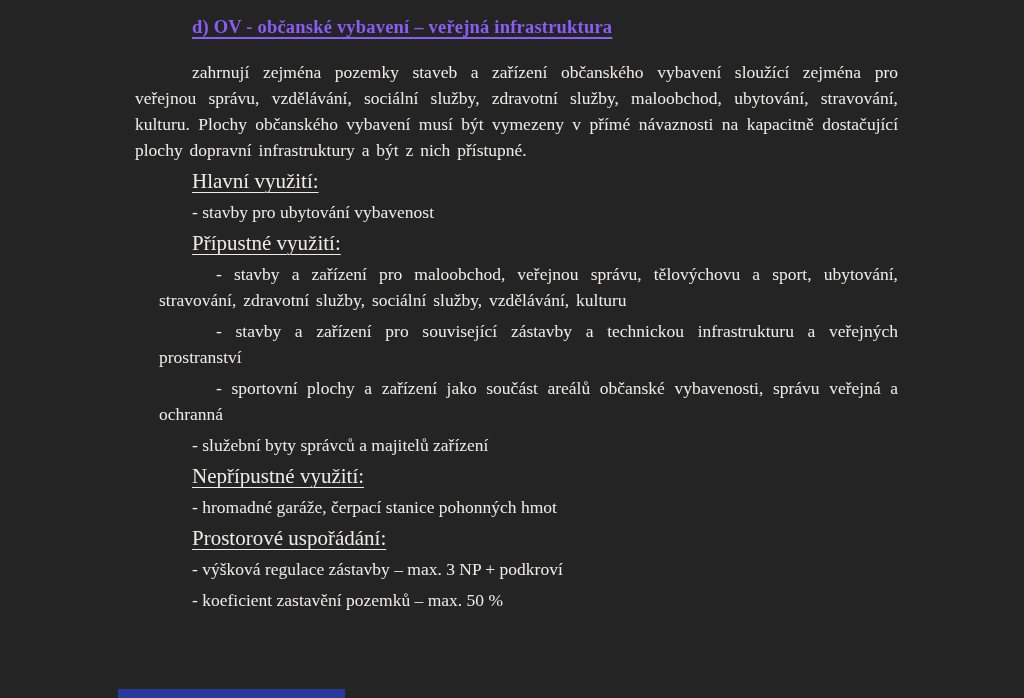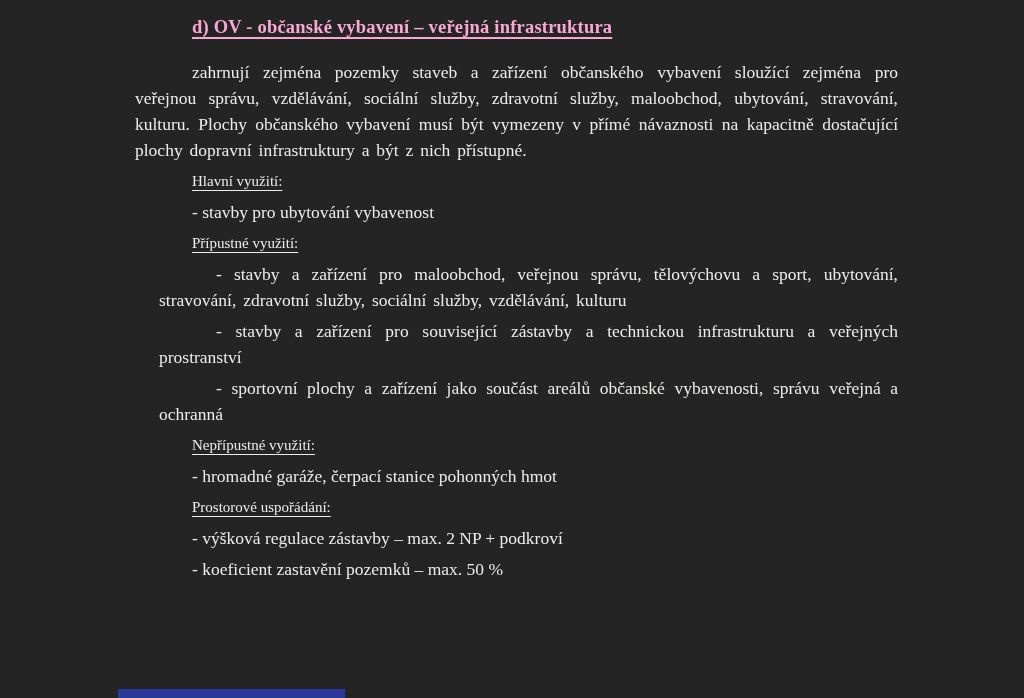--- a/index.html
+++ b/index.html
@@ -20,38 +20,38 @@
     font-size: 17.5px;
     line-height: 26px;
     box-sizing: border-box;
     padding: 14px 126px 0 135px;
   }
   .doc-title {
     margin: 0 0 0 57px;
     font-size: 18.5px;
     font-weight: bold;
     line-height: 26px;
-    color: #f9a8d4;
+    color: #8b5cf6;
     letter-spacing: 0.2px;
   }
   .doc-title .u {
     text-decoration: underline;
     text-underline-offset: 4px;
     text-decoration-thickness: 1.5px;
   }
   .doc-paragraph {
     margin: 19px 0 0 0;
     text-indent: 57px;
     text-align: justify;
     word-spacing: 2.5px;
   }
   .doc-heading {
     margin: 5px 0 0 57px;
     font-weight: normal;
-    font-size: 15px;
+    font-size: 21px;
     line-height: 26px;
   }
   .doc-heading .u {
     text-decoration: underline;
     text-underline-offset: 3.5px;
     text-decoration-thickness: 1px;
   }
   .doc-item {
     margin: 5px 0 0 0;
     text-indent: 57px;
@@ -80,22 +80,23 @@
 
   <p class="doc-paragraph">zahrnují zejména pozemky staveb a zařízení občanského vybavení sloužící zejména pro veřejnou správu, vzdělávání, sociální služby, zdravotní služby, maloobchod, ubytování, stravování, kulturu. Plochy občanského vybavení musí být vymezeny v přímé návaznosti na kapacitně dostačující plochy dopravní infrastruktury a být z nich přístupné.</p>
 
   <p class="doc-heading"><span class="u">Hlavní využití:</span></p>
   <p class="doc-item">- stavby pro ubytování vybavenost</p>
 
   <p class="doc-heading"><span class="u">Přípustné využití:</span></p>
   <p class="doc-item justified">- stavby a zařízení pro maloobchod, veřejnou správu, tělovýchovu a sport, ubytování, stravování, zdravotní služby, sociální služby, vzdělávání, kulturu</p>
   <p class="doc-item justified">- stavby a zařízení pro související zástavby a technickou infrastrukturu a veřejných prostranství</p>
   <p class="doc-item justified">- sportovní plochy a zařízení jako součást areálů občanské vybavenosti, správu veřejná a ochranná</p>
+  <p class="doc-item">- služební byty správců a majitelů zařízení</p>
 
   <p class="doc-heading"><span class="u">Nepřípustné využití:</span></p>
   <p class="doc-item">- hromadné garáže, čerpací stanice pohonných hmot</p>
 
   <p class="doc-heading"><span class="u">Prostorové uspořádání:</span></p>
-  <p class="doc-item">- výšková regulace zástavby – max. 2 NP + podkroví</p>
+  <p class="doc-item">- výšková regulace zástavby – max. 3 NP + podkroví</p>
   <p class="doc-item">- koeficient zastavění pozemků – max. 50 %</p>
 
   <div class="selection-highlight-bar"></div>
 </div>
 
 </body></html>

